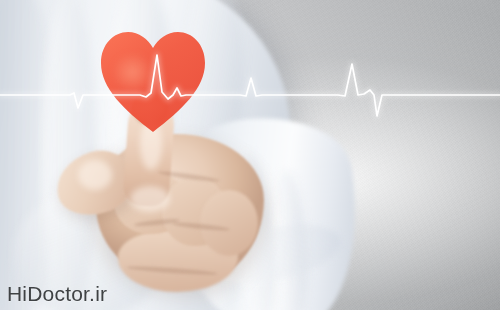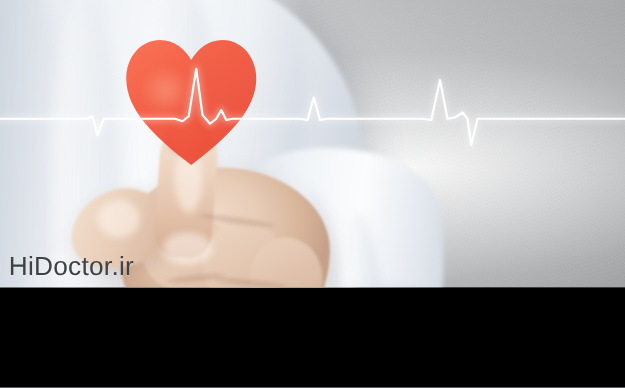--- a/index.html
+++ b/index.html
@@ -1,19 +1,19 @@
 <!DOCTYPE html>
 <html><head>
 <meta charset="utf-8">
 <title>HiDoctor Heart ECG</title>
 <style>
   html,body{margin:0;padding:0;background:#000;}
   #stage{
     position:relative;
-    width:500px;height:230px;
+    width:500px;height:310px;
     overflow:hidden;
     font-family:"Liberation Sans", sans-serif;
     background:#b9bbbd;
   }
 
   
   .bg-base{
     position:absolute;inset:0;
     background:
       radial-gradient(120% 95% at 66% 58%, rgba(255,255,255,0.92) 0%, rgba(255,255,255,0.55) 20%, rgba(255,255,255,0.12) 42%, rgba(255,255,255,0) 62%),

